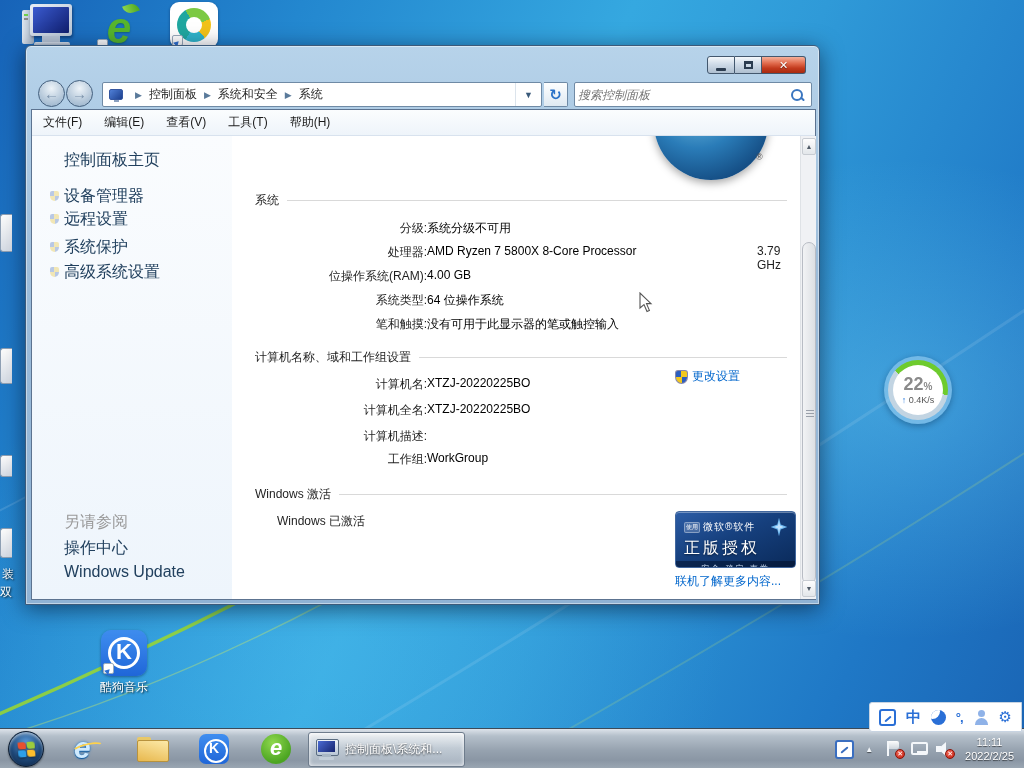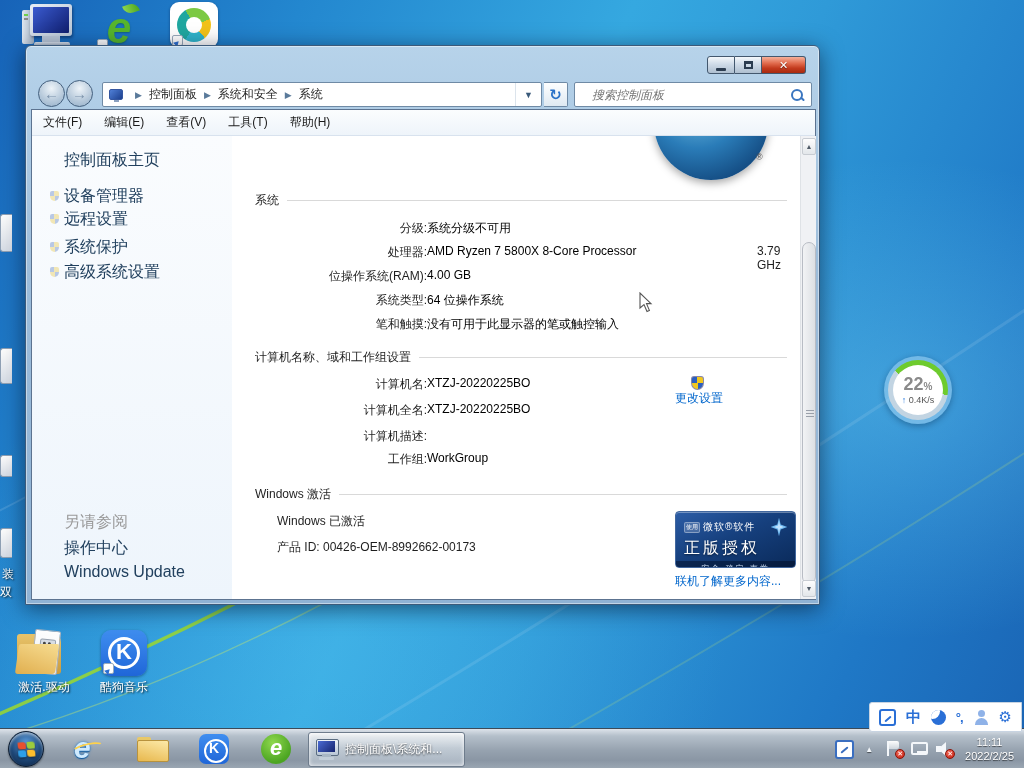--- a/index.html
+++ b/index.html
@@ -72,21 +72,21 @@
   .nav-orb { position:absolute; top:1px; width:27px; height:27px; border-radius:50%; border:1px solid #44607e;
     background:radial-gradient(circle at 50% 30%, #eef4f9, #b9cbdc 55%, #93aec8); color:#5f7florid; display:flex; align-items:center; justify-content:center; color:#7c93ab; font-size:15px; font-weight:bold; }
   .nav-back { left:12px; } .nav-fwd { left:40px; }
   .addr-bar { position:absolute; left:76px; top:3px; width:440px; height:25px; background:#fff; border:1px solid #6f8aa5; border-radius:2px; display:flex; align-items:center; font-size:12px; color:#1e1e1e; }
   .addr-ico { width:14px; height:11px; margin:0 5px 0 6px; background:linear-gradient(135deg,#4f7fd6,#1c3f8e); border:1px solid #3456a0; border-radius:2px; position:relative; }
   .addr-ico::after { content:""; position:absolute; left:4px; bottom:-3px; width:5px; height:2px; background:#8aa0c0; }
   .crumb-sep { color:#5a7a9a; font-size:9px; margin:0 7px; }
   .addr-drop { margin-left:auto; padding:0 8px; color:#3a5a7a; font-size:9px; border-left:1px solid #dce4ec; height:100%; display:flex; align-items:center; }
   .refresh-btn { position:absolute; left:518px; top:3px; width:24px; height:25px; background:linear-gradient(#fdfefe,#dfe9f2); border:1px solid #6f8aa5; border-left:none; border-radius:0 2px 2px 0; color:#2a72c8; font-size:15px; font-weight:bold; text-align:center; line-height:23px; }
   .search-box { position:absolute; left:548px; top:3px; width:238px; height:25px; background:#fff; border:1px solid #6f8aa5; border-radius:2px; display:flex; align-items:center; }
-  .search-box input { flex:1; border:none; outline:none; font-style:italic; font-size:12px; color:#6e6e6e; padding-left:17px; background:transparent; font-family:inherit; }
+  .search-box input { flex:1; border:none; outline:none; font-style:italic; font-size:12px; color:#6e6e6e; padding-left:3px; background:transparent; font-family:inherit; }
   .mag { position:relative; width:16px; height:16px; margin-right:6px; }
   .mag::before { content:""; position:absolute; left:2px; top:2px; width:8px; height:8px; border:2px solid #3a76c0; border-radius:50%; }
   .mag::after { content:""; position:absolute; left:11px; top:11px; width:5px; height:2px; background:#3a76c0; transform:rotate(45deg); border-radius:1px; }
 
   .win-body { position:absolute; left:5px; top:63px; width:785px; height:491px; background:#fff; border:1px solid #5c7390; }
   .menubar { position:absolute; left:0; top:0; width:100%; height:26px; background:linear-gradient(#fbfdfe,#eef4fa); border-bottom:1px solid #d8e2ee; display:flex; align-items:center; font-size:12px; color:#1a1a1a; }
   .menubar span { padding:0 11px; }
 
   .client { position:absolute; left:0; top:26px; width:783px; height:463px; }
   .sidebar { position:absolute; left:0; top:0; width:200px; height:100%; background:linear-gradient(180deg,#fafcfe,#eef5fc); font-size:16px; color:#21405e; }
@@ -235,28 +235,20 @@
     </div>
   </div>
 
   <div class="sliver" style="left:0; top:214px; width:12px; height:38px;"></div>
   <div class="sliver" style="left:0; top:348px; width:12px; height:36px;"></div>
   <div class="sliver" style="left:0; top:455px; width:12px; height:22px;"></div>
   <div class="sliver" style="left:0; top:528px; width:12px; height:30px;"></div>
   <div class="edge-lbl" style="left:2px; top:566px;">装</div>
   <div class="edge-lbl" style="left:0; top:584px;">双</div>
 
-  <div class="dicon" style="left:8px; top:630px;">
-    <div class="folder-open">
-      <div class="folder-back"></div>
-        <div class="folder-sheet"></div>
-        <div class="folder-front"></div>
-    </div>
-    <div class="lbl">激活.驱动</div>
-  </div>
   <div class="dicon" style="left:88px; top:630px;">
     <div class="kugou">
       <div class="ring"></div>
         <div class="k">K</div>
       <span class="shortcut-badge"></span>
     </div>
     <div class="lbl">酷狗音乐</div>
   </div>
 
   <div class="window">
@@ -342,21 +334,21 @@
             <span class="pv">没有可用于此显示器的笔或触控输入</span>
           </div>
 
           <div class="sec-head" style="top:213px;">
               <span>计算机名称、域和工作组设置</span>
             </div>
           <div class="prow" style="top:240px;">
             <span class="pl">计算机名:</span>
             <span class="pv">XTZJ-20220225BO</span>
           </div>
-          <div class="change-link" style="top:240px;flex-direction:column;">
+          <div class="change-link" style="top:232px;">
             <span class="uac-shield"></span>
             <span class="link">更改设置</span>
           </div>
           <div class="prow" style="top:266px;">
             <span class="pl">计算机全名:</span>
             <span class="pv">XTZJ-20220225BO</span>
           </div>
           <div class="prow" style="top:315px;">
             <span class="pl">工作组:</span>
             <span class="pv">WorkGroup</span>
@@ -364,23 +356,20 @@
           <div class="prow" style="top:292px;">
             <span class="pl">计算机描述:</span>
             <span class="pv"></span>
           </div>
 
           <div class="sec-head" style="top:350px;">
               <span>Windows 激活</span>
             </div>
           <div class="prow" style="top:377px;">
             <span>Windows 已激活</span>
-          </div>
-          <div class="prow" style="top:403px;">
-            <span>产品 ID: 00426-OEM-8992662-00173</span>
           </div>
 
           <div class="badge">
             <div class="b-r1">
               <span class="b-use">使用</span>
               <span class="b-soft">微软®软件</span>
               <svg class="b-star" viewBox="0 0 24 24">
                 <path d="M12 1 L14 9 L22 12 L14 15 L12 23 L10 15 L2 12 L10 9 Z" fill="#6fb8f0"></path>
                 <path d="M12 5 L13.2 10.2 L18 12 L13.2 13.8 L12 19 L10.8 13.8 L6 12 L10.8 10.2 Z" fill="#bfe2ff"></path>
               </svg>

